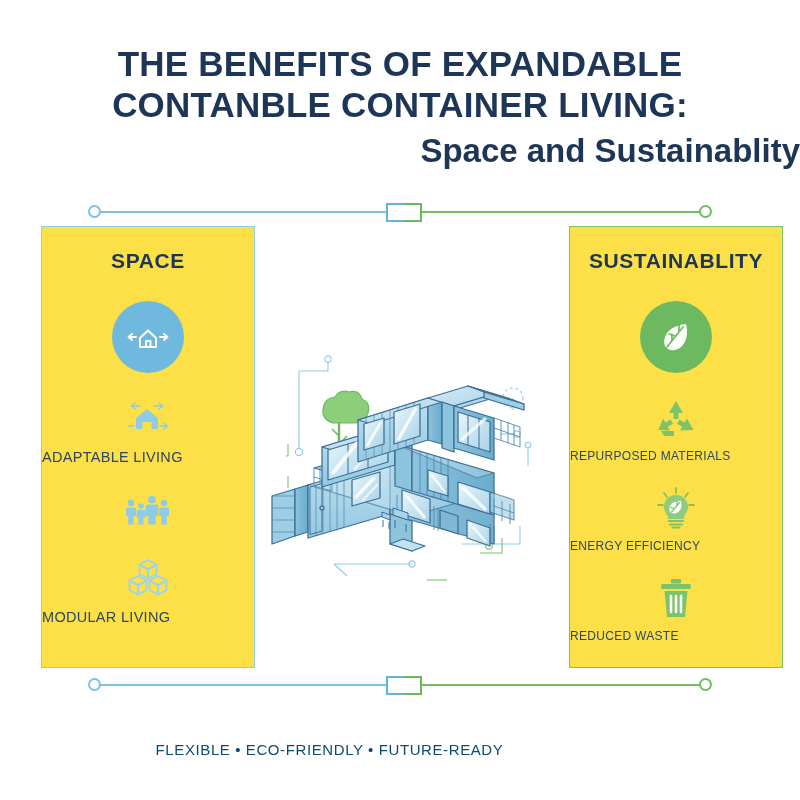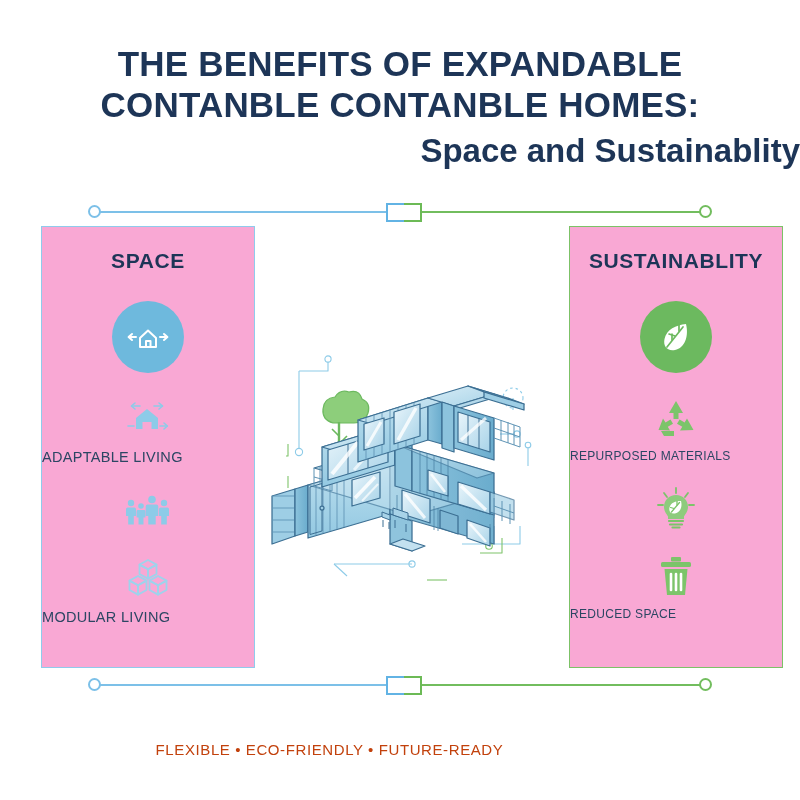--- a/index.html
+++ b/index.html
@@ -91,21 +91,21 @@
   }
   .rail-sq-half.l { left: 0;  border: 2px solid #62b3e4; border-right: none; }
   .rail-sq-half.r { left: 18px; border: 2px solid #6cba56; border-left: none; }
 
   
   .panel {
     position: absolute;
     top: 226px;
     width: 214px;
     height: 442px;
-    background: #f9a8d4;
+    background: #fde047;
     box-sizing: border-box;
   }
   .panel-left  { left: 41px;  border: 1.5px solid #8fcbec; }
   .panel-right { left: 569px; border: 1.5px solid #7cc267; }
 
   .panel-title {
     margin-top: 22px;
     text-align: center;
     font-size: 21px;
     font-weight: bold;
@@ -155,31 +155,31 @@
 
   
   .footer {
     position: absolute;
     top: 741px;
     left: 0;
     width: 659px;
     text-align: center;
     font-size: 15px;
     letter-spacing: 0.6px;
-    color: #c2410c;
+    color: #0c4a6e;
   }
 </style>
 </head>
 <body>
 
 <div id="poster">
 
   <div class="title-block">
     <div class="title-line">THE BENEFITS OF EXPANDABLE</div>
-    <div class="title-line">CONTANBLE CONTANBLE HOMES:</div>
+    <div class="title-line">CONTANBLE CONTAINER LIVING:</div>
     <div class="subtitle-line">Space and Sustainablity</div>
   </div>
 
   <div class="rail rail-top">
     <div class="rail-line blue"></div>
     <div class="rail-line green"></div>
     <div class="rail-dot left"></div>
     <div class="rail-dot right"></div>
     <div class="rail-sq">
       <div class="rail-sq-half l"></div>
@@ -477,36 +477,37 @@
           <path d="M24 10 C31 10 36 15.4 36 22 C36 26.6 33.2 29.2 32 31.5 V34 H16 V31.5 C14.8 29.2 12 26.6 12 22 C12 15.4 17 10 24 10 Z" fill="#8ecb7d"></path>
           <path d="M17 36 H31 M18 39.5 H30 M20.5 42.5 H27.5" stroke="#7cc46a" stroke-width="2.2" stroke-linecap="round"></path>
           <path d="M29 16 C30.6 22 28.2 27.5 23 28.5 C18.8 29.2 16.6 26.4 17.5 22.6 C18.6 17.6 23.6 16 29 16 Z" fill="#ffffff"></path>
           <g stroke="#7cc46a" stroke-width="1.3" stroke-linecap="round">
             <path d="M27.5 17.5 L19.5 27"></path>
             <path d="M25 20 V16.5"></path>
             <path d="M22 23.5 L18.6 22.5"></path>
           </g>
         </svg>
       </div>
+      <div class="feature-label">ENERGY EFFICIENCY</div>
     </div>
 
     <div class="feature">
       <div class="feature-icon">
         <svg width="40" height="44" viewBox="0 0 40 44" fill="none">
           <rect x="15" y="3" width="10" height="4.5" rx="1" fill="#7cc46a"></rect>
           <rect x="5" y="8" width="30" height="5" rx="1.6" fill="#7cc46a"></rect>
           <path d="M8.5 15 H31.5 L29 41 H11 Z" fill="#7cc46a"></path>
           <g stroke="#ffffff" stroke-width="2.6" stroke-linecap="round">
             <path d="M15 20 V36"></path>
             <path d="M20 20 V36"></path>
             <path d="M25 20 V36"></path>
           </g>
         </svg>
       </div>
-      <div class="feature-label">REDUCED SPACE</div>
+      <div class="feature-label">REDUCED WASTE</div>
     </div>
   </div>
 
   <div class="rail rail-bottom">
     <div class="rail-line blue"></div>
     <div class="rail-line green"></div>
     <div class="rail-dot left"></div>
     <div class="rail-dot right"></div>
     <div class="rail-sq">
       <div class="rail-sq-half l"></div>

